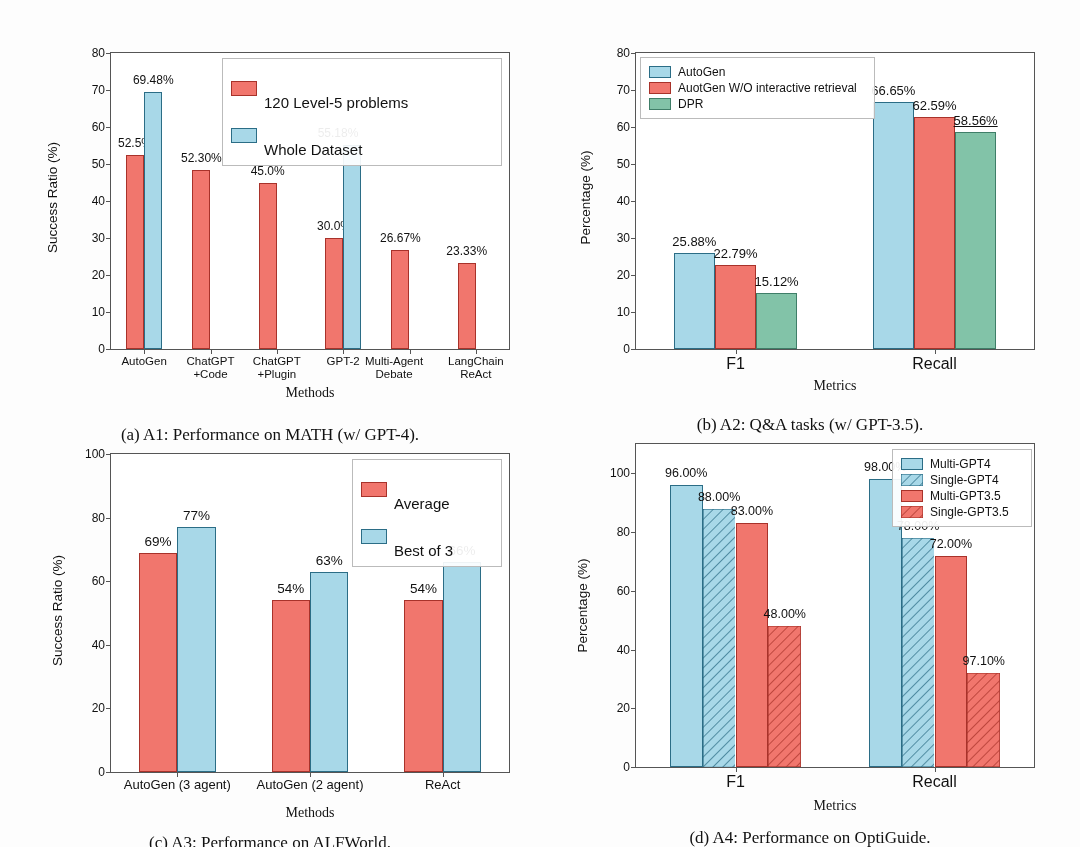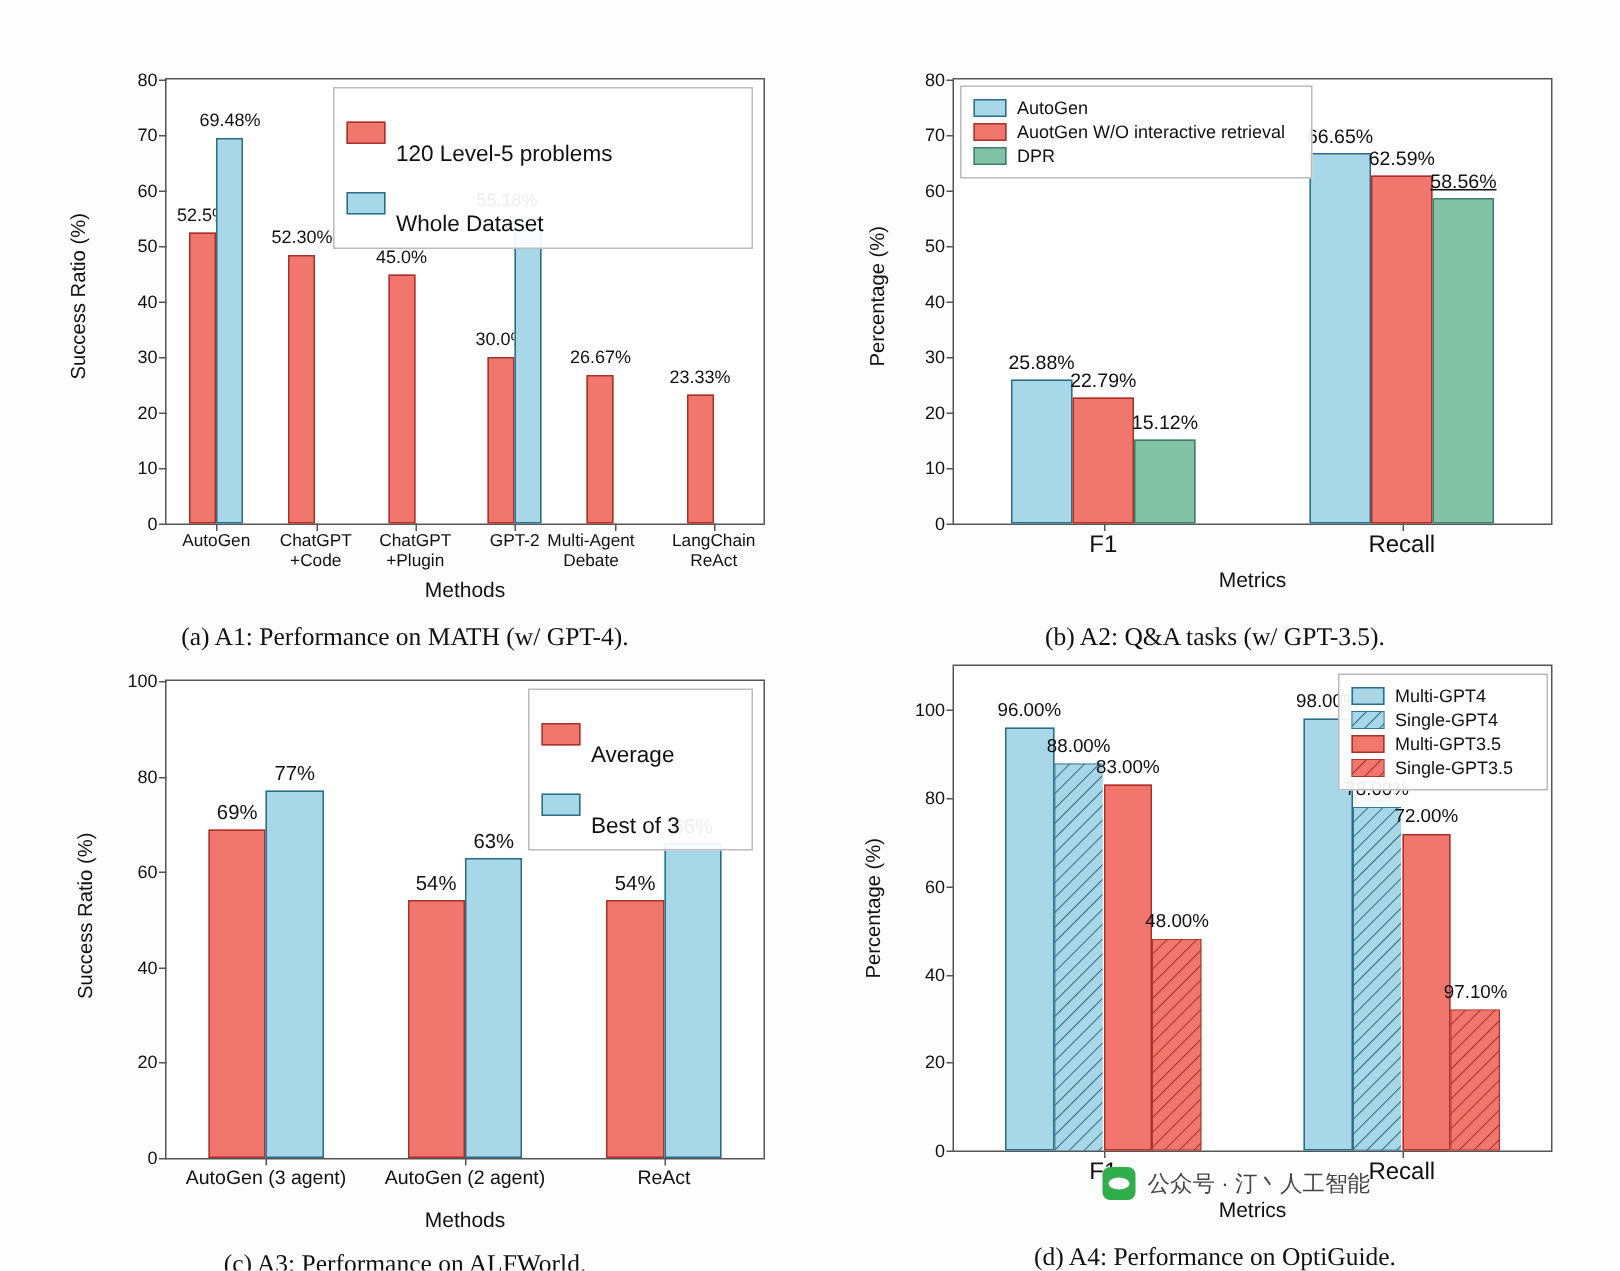--- a/index.html
+++ b/index.html
@@ -40,21 +40,21 @@
     position:absolute;
     transform-origin:center center;
     font-size:13.5px;
     font-family:"Liberation Sans", sans-serif;
     white-space:nowrap;
   }
   .xlabel{
     position:absolute;
     text-align:center;
     font-size:14px;
-    font-family:Liberation Sans, sans-serif;
+    font-family:Liberation Serif, serif;
   }
   .ytick{
     position:absolute;
     right:100%;
     margin-right:6px;
     transform:translateY(-50%);
     font-size:12px;
     font-family:"Liberation Sans", sans-serif;
     white-space:nowrap;
   }
@@ -205,21 +205,21 @@
           <div class="legend-row">
             <span class="swatch" style="background: rgb(241, 118, 109); border: 1px solid rgb(168, 50, 42);"></span>
             <span class="legend-label">120 Level-5 problems</span>
           </div>
           <div class="legend-row">
             <span class="swatch" style="background: rgb(168, 216, 232); border: 1px solid rgb(43, 109, 134);"></span>
             <span class="legend-label">Whole Dataset</span>
           </div>
         </div>
     </div>
-    <div class="caption" style="top:415px;">(a) A1: Performance on MATH (w/ GPT-4).</div>
+    <div class="caption" style="top:425px;">(a) A1: Performance on MATH (w/ GPT-4).</div>
   </div>
 
   <div class="cell">
     <div class="chart" style="left:0;top:0;width:540px;height:400px;">
       <div class="plot" id="plot-b" style="left:95px;top:52px;width:400px;height:298px;">
           <div class="ytick" style="top: 296px;">0</div>
           <div class="ytickline" style="top: 296px;"></div>
           <div class="ytick" style="top: 259px;">10</div>
           <div class="ytickline" style="top: 259px;"></div>
           <div class="ytick" style="top: 222px;">20</div>
@@ -412,24 +412,20 @@
             <span class="swatch">
               <svg width="100%" height="100%" style="display:block">
                 <rect width="100%" height="100%" fill="url(#hatch-red)" stroke="#a8322a" stroke-width="1.2"></rect>
               </svg>
             </span>
             <span class="legend-label">Single-GPT3.5</span>
           </div>
         </div>
     </div>
     <div class="caption" style="top:405px;">(d) A4: Performance on OptiGuide.</div>
-    <div class="watermark" style="left:195px;top:355px;">
-      <span class="wm-logo"></span>
-      <span>公众号 · 汀丶人工智能</span>
-    </div>
   </div>
 
 </div>
 
 <svg width="0" height="0" style="position:absolute">
   <defs>
     <pattern id="hatch-blue" patternUnits="userSpaceOnUse" width="7" height="7" patternTransform="rotate(45)">
       <rect width="7" height="7" fill="#a8d8e8"></rect>
       <line x1="0" y1="0" x2="0" y2="7" stroke="#2b6d86" stroke-width="1.4"></line>
     </pattern>

